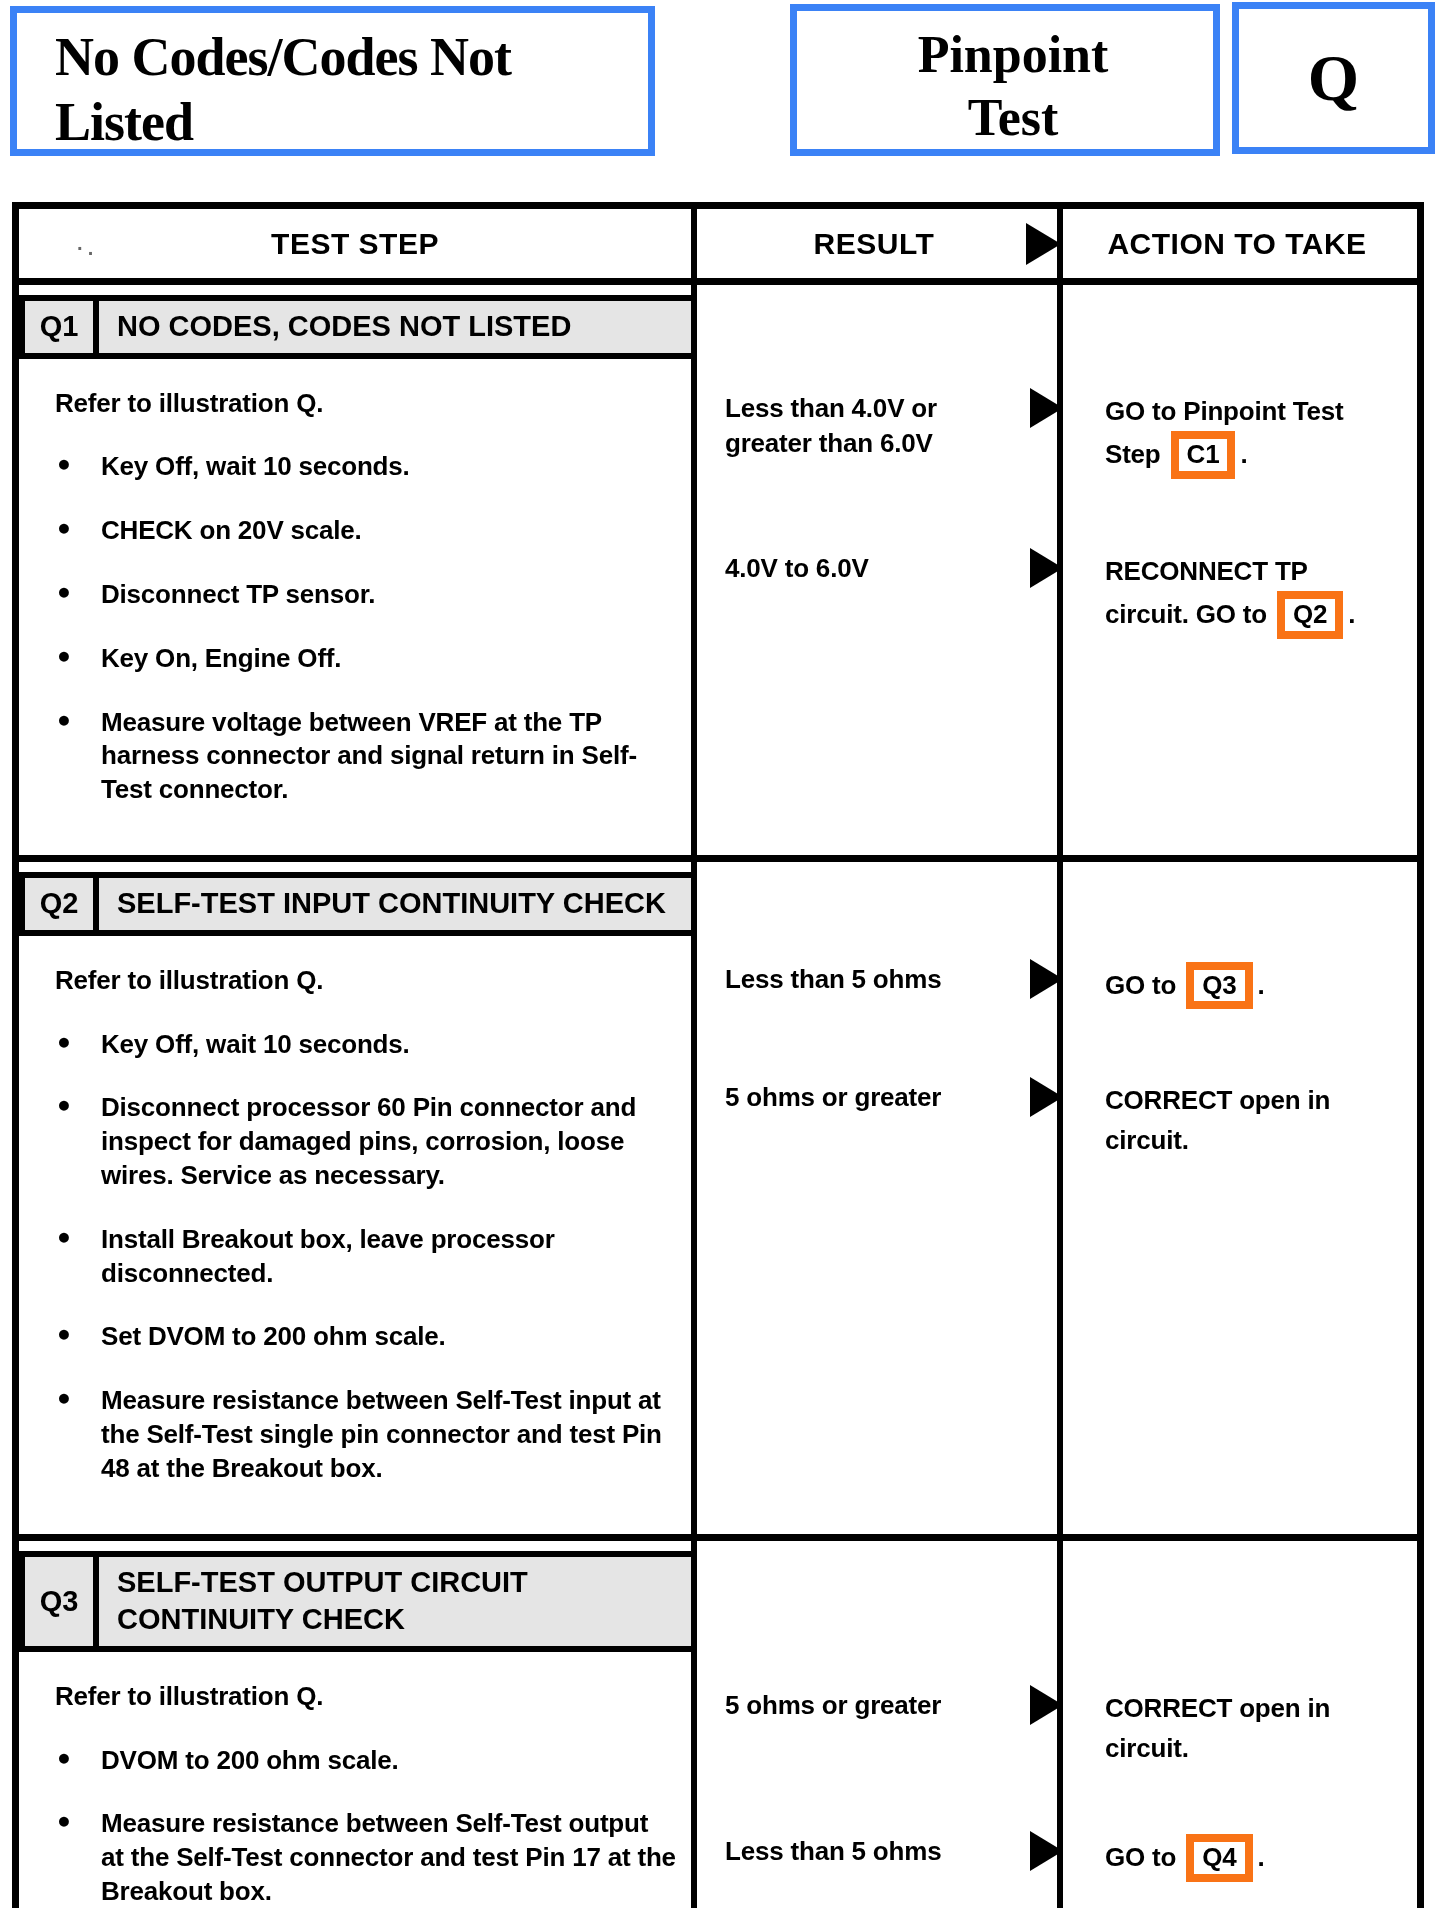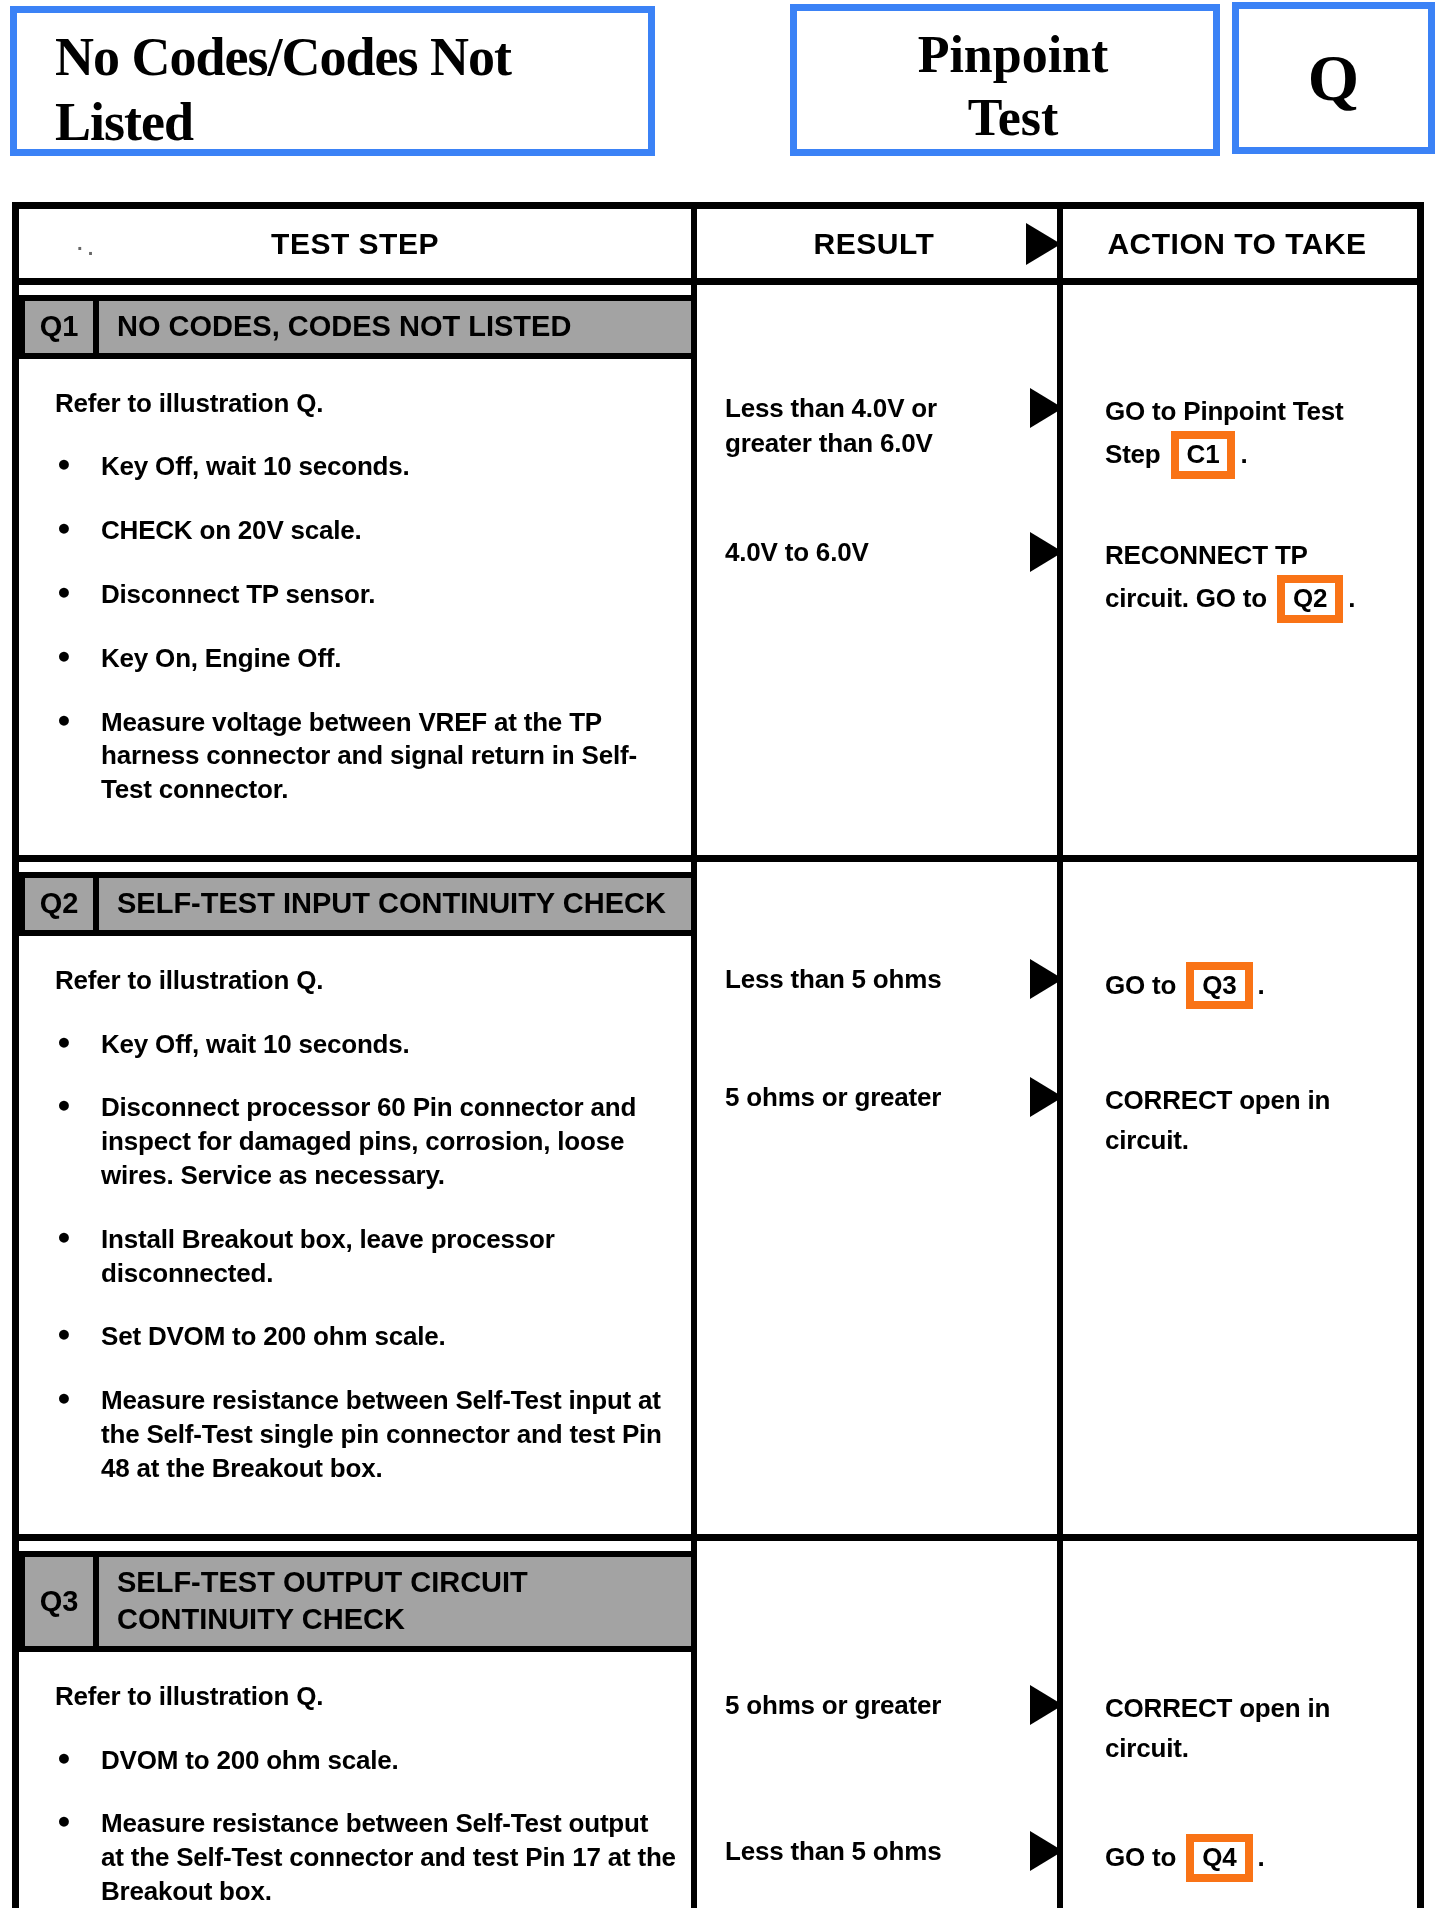--- a/index.html
+++ b/index.html
@@ -45,21 +45,21 @@
     border-top:21px solid transparent; border-bottom:21px solid transparent;
     border-left:35px solid #000;
   }
   .thead .arrow { position:absolute; right:-4px; top:50%; transform:translateY(-50%); }
   .speck { position:absolute; left:58px; top:28px; color:#666; font-size:20px; letter-spacing:4px; }
   
   .section { position:relative; }
   .section.bordered { border-top:7px solid #000; }
   .sec-head {
     margin-top:10px; width:678px; border:6px solid #000; display:flex;
-    font-weight:bold; font-size:29px; background:#a3a3a3; position:relative; z-index:6;
+    font-weight:bold; font-size:29px; background:#e5e5e5; position:relative; z-index:6;
   }
   .qcode { flex:0 0 74px; border-right:6px solid #000; display:flex;
     align-items:center; justify-content:center; padding:7px 0; }
   .qtitle { flex:1; padding:7px 10px 7px 18px; line-height:1.3;border-radius:8px; }
   .content { display:grid; grid-template-columns:672px 726px; }
   .steps { padding:28px 14px 18px 36px; font-size:26px; font-weight:bold;
     line-height:1.3; letter-spacing:-.2px; }
   .intro { margin-bottom:30px; }
   .bullets { list-style:none; }
   .bullets li { position:relative; padding-left:46px; margin-bottom:30px; }
@@ -68,21 +68,21 @@
   .result-cell { position:relative; padding:0 68px 0 34px; font-size:26px;
     font-weight:bold; line-height:1.35; letter-spacing:-.2px; }
   .result-cell .arrow { position:absolute; right:-6px; top:-3px;
     border-top-width:20px; border-bottom-width:20px; border-left-width:33px; }
   .action-cell { padding:0 22px 0 48px; font-size:26px; font-weight:bold;
     line-height:1.55; letter-spacing:-.2px; }
   .ref { display:inline-block; border:8px solid #f97316; padding:0 8px;
     margin:0 5px 0 3px; line-height:1.22; }
   
   .s0 .content { min-height:352px; }
-  .s0 .outcomes { padding-top:32px; row-gap:26px; }
+  .s0 .outcomes { padding-top:32px; row-gap:42px; }
   .s0 .outcomes > div:nth-child(-n+2) { min-height:118px; }
   .s1 .content { min-height:400px; }
   .s1 .outcomes { padding-top:26px; row-gap:32px; }
   .s1 .outcomes > div:nth-child(-n+2) { min-height:86px; }
   .s2 .content { min-height:228px; }
   .s2 .outcomes { padding-top:36px; row-gap:44px; }
   .s2 .outcomes > div:nth-child(-n+2) { min-height:102px; }
 </style>
 </head>
 <body>

